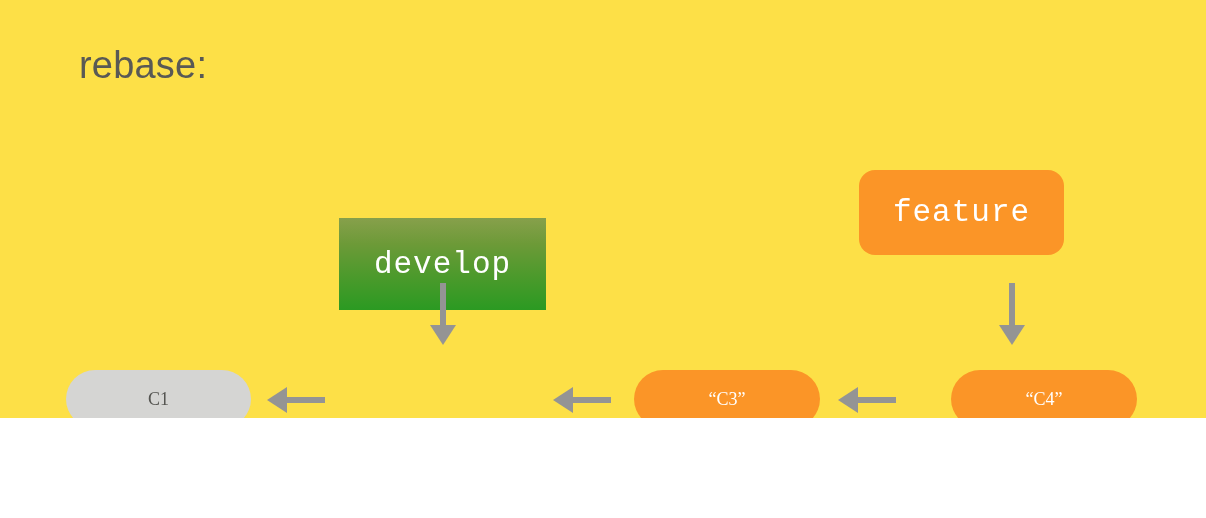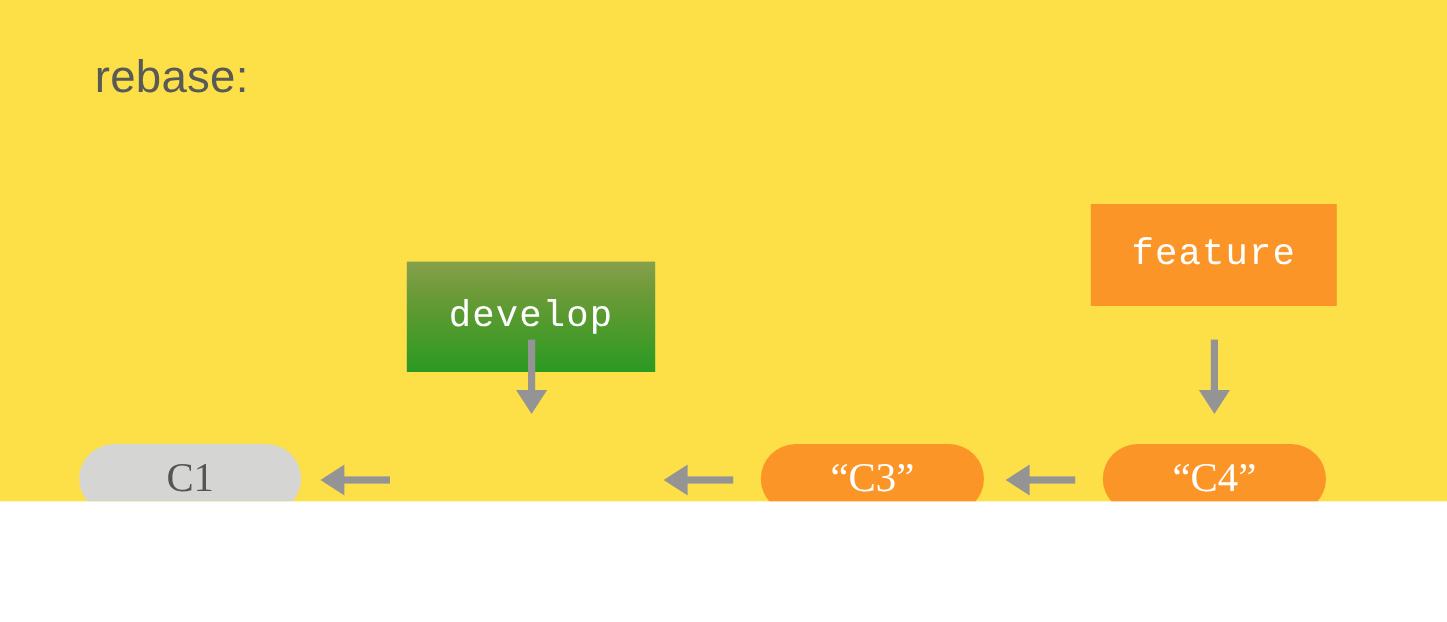--- a/index.html
+++ b/index.html
@@ -43,25 +43,26 @@
   }
   .branch-develop {
     left: 339px;
     top: 170px;
     width: 207px;
     height: 92px;
     background: linear-gradient(180deg, #87a04b 0%, #6d9a38 28%, #4d9a2c 62%, #2b9a22 100%);
     margin-top: 48px;
   }
   .branch-feature {
-    left: 909px;
+    left: 859px;
     top: 170px;
     width: 205px;
     height: 85px;
     background: #fb9527;
+    border-radius: 16px;
   }
 
   
   .v-arrow {
     position: absolute;
     width: 26px;
   }
   .v-arrow .shaft {
     position: absolute;
     left: 10px;
@@ -88,35 +89,35 @@
   
   .commit {
     position: absolute;
     top: 370px;
     height: 58px;
     border-radius: 29px;
     display: flex;
     align-items: center;
     justify-content: center;
     font-family: "Liberation Serif", "DejaVu Serif", serif;
-    font-size: 34px;
+    font-size: 18px;
     white-space: nowrap;
   }
   .commit-gray {
     background: #d5d5d3;
     color: #555551;
   }
   .commit-orange {
     background: #fb9527;
     color: #ffffff;
   }
   .commit-c1 { left: 66px;  width: 185px; }
   .commit-c2 { left: 350px; width: 185px; }
   .commit-c3 { left: 634px; width: 186px; }
-  .commit-c4 { left: 919px; width: 186px; }
+  .commit-c4 { left: 951px; width: 186px; }
 
   
   .h-arrow {
     position: absolute;
     top: 387px;
     height: 26px;
   }
   .h-arrow .shaft {
     position: absolute;
     right: 0;

